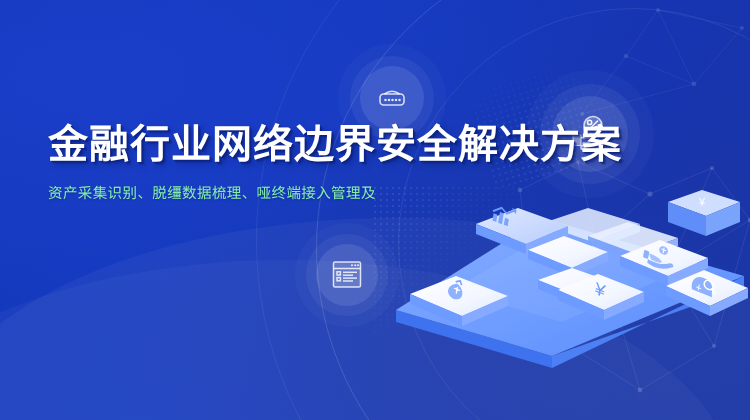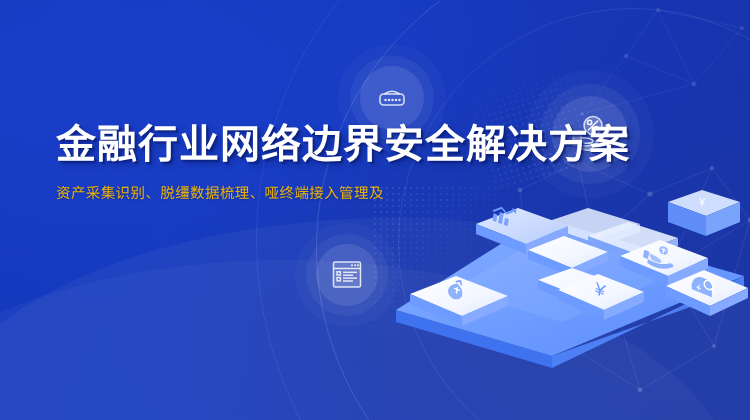--- a/index.html
+++ b/index.html
@@ -85,40 +85,40 @@
     display:flex;align-items:center;justify-content:center;
   }
   .badge-router{left:360px;top:66px;width:64px;height:64px;}
   .badge-percent{left:552px;top:96px;width:76px;height:76px;}
   .badge-doc{left:316px;top:244px;width:62px;height:62px;}
 
   
   .scene{position:absolute;left:392px;top:182px;width:358px;height:190px;}
 
   
-  .copy{position:absolute;left:56px;top:122px;width:470px;}
+  .copy{position:absolute;left:48px;top:122px;width:470px;}
   .title{
     margin:0;
     font-size:40px;
     font-weight:700;
     letter-spacing:1px;
     color:#ffffff;
     line-height:1.12;
     white-space:nowrap;
     text-shadow:
       1px 1px 0 rgba(10,30,120,.55),
       2px 2px 0 rgba(10,30,120,.40),
       3px 3px 0 rgba(10,30,120,.28),
       4px 4px 6px rgba(6,20,90,.35);
   }
   .subtitle{
     margin:14px 0 0 0;
     font-size:14.5px;
     line-height:1.72;
-    color:#eab308;
+    color:#86efac;
     font-weight:400;
     letter-spacing:.4px;
     text-shadow:0 1px 2px rgba(8,26,110,.45);
   }
   .subtitle span{display:block;}
 </style>
 </head>
 <body>
 
 <div class="stage">

